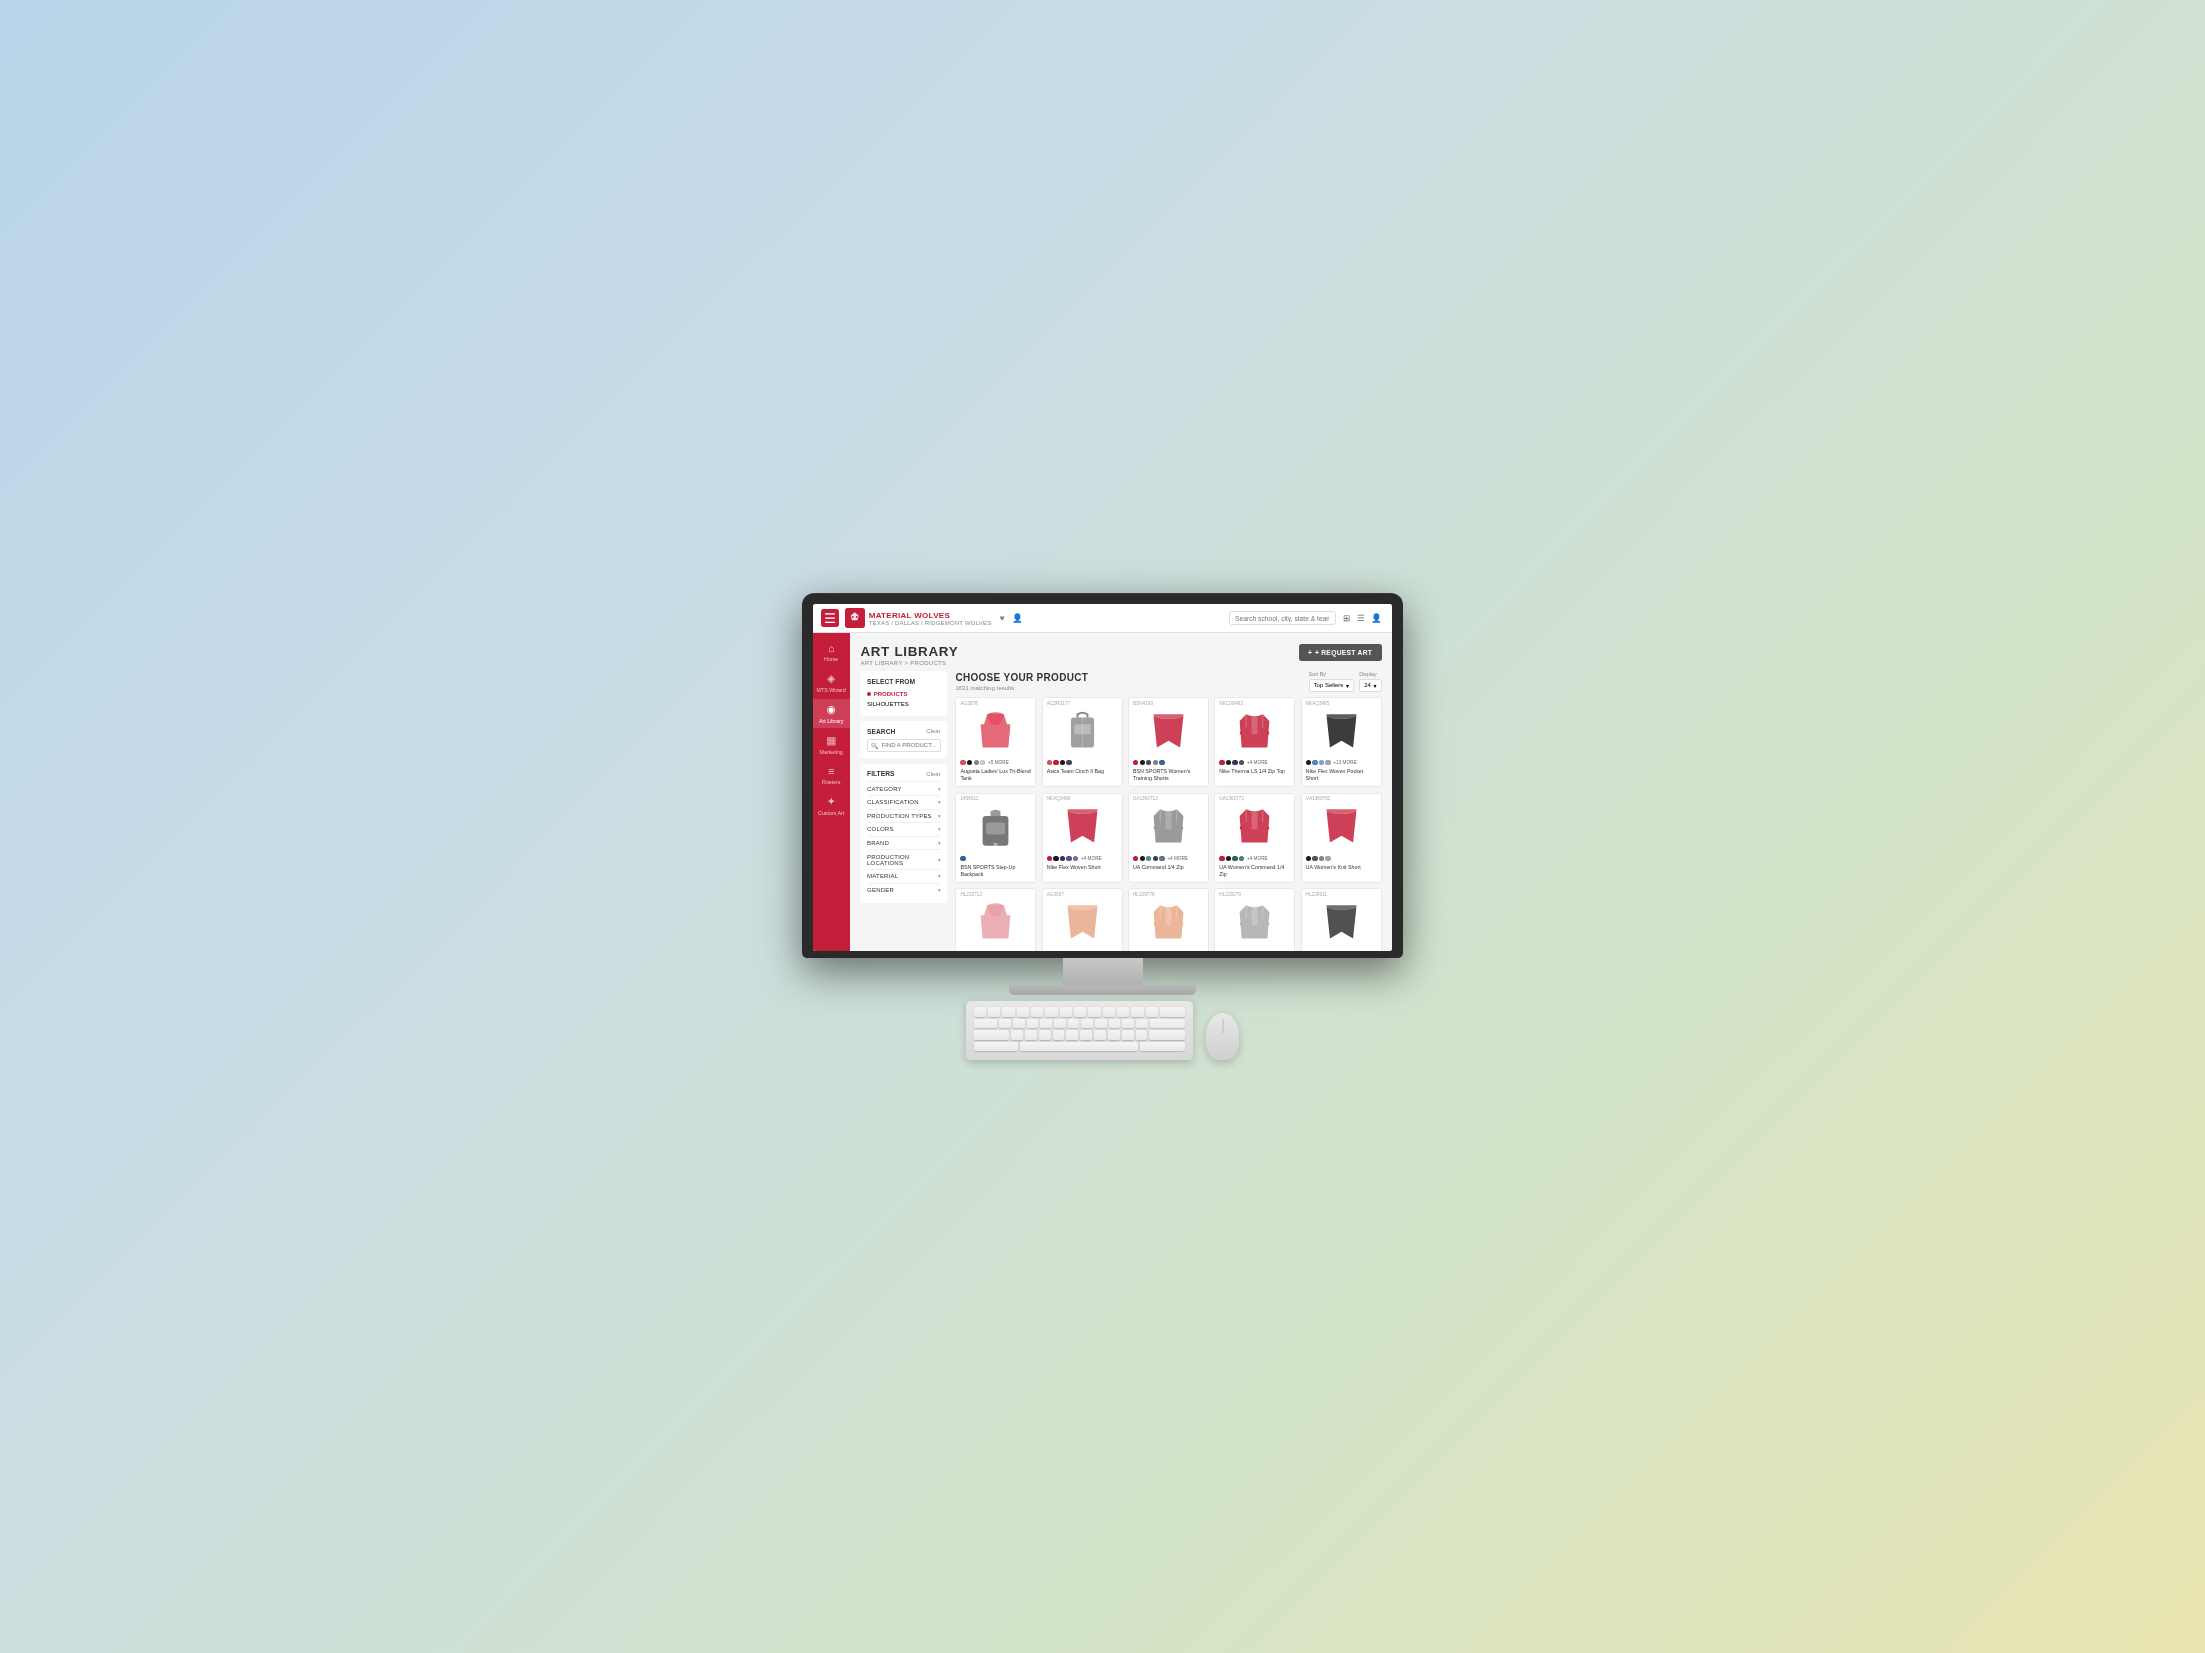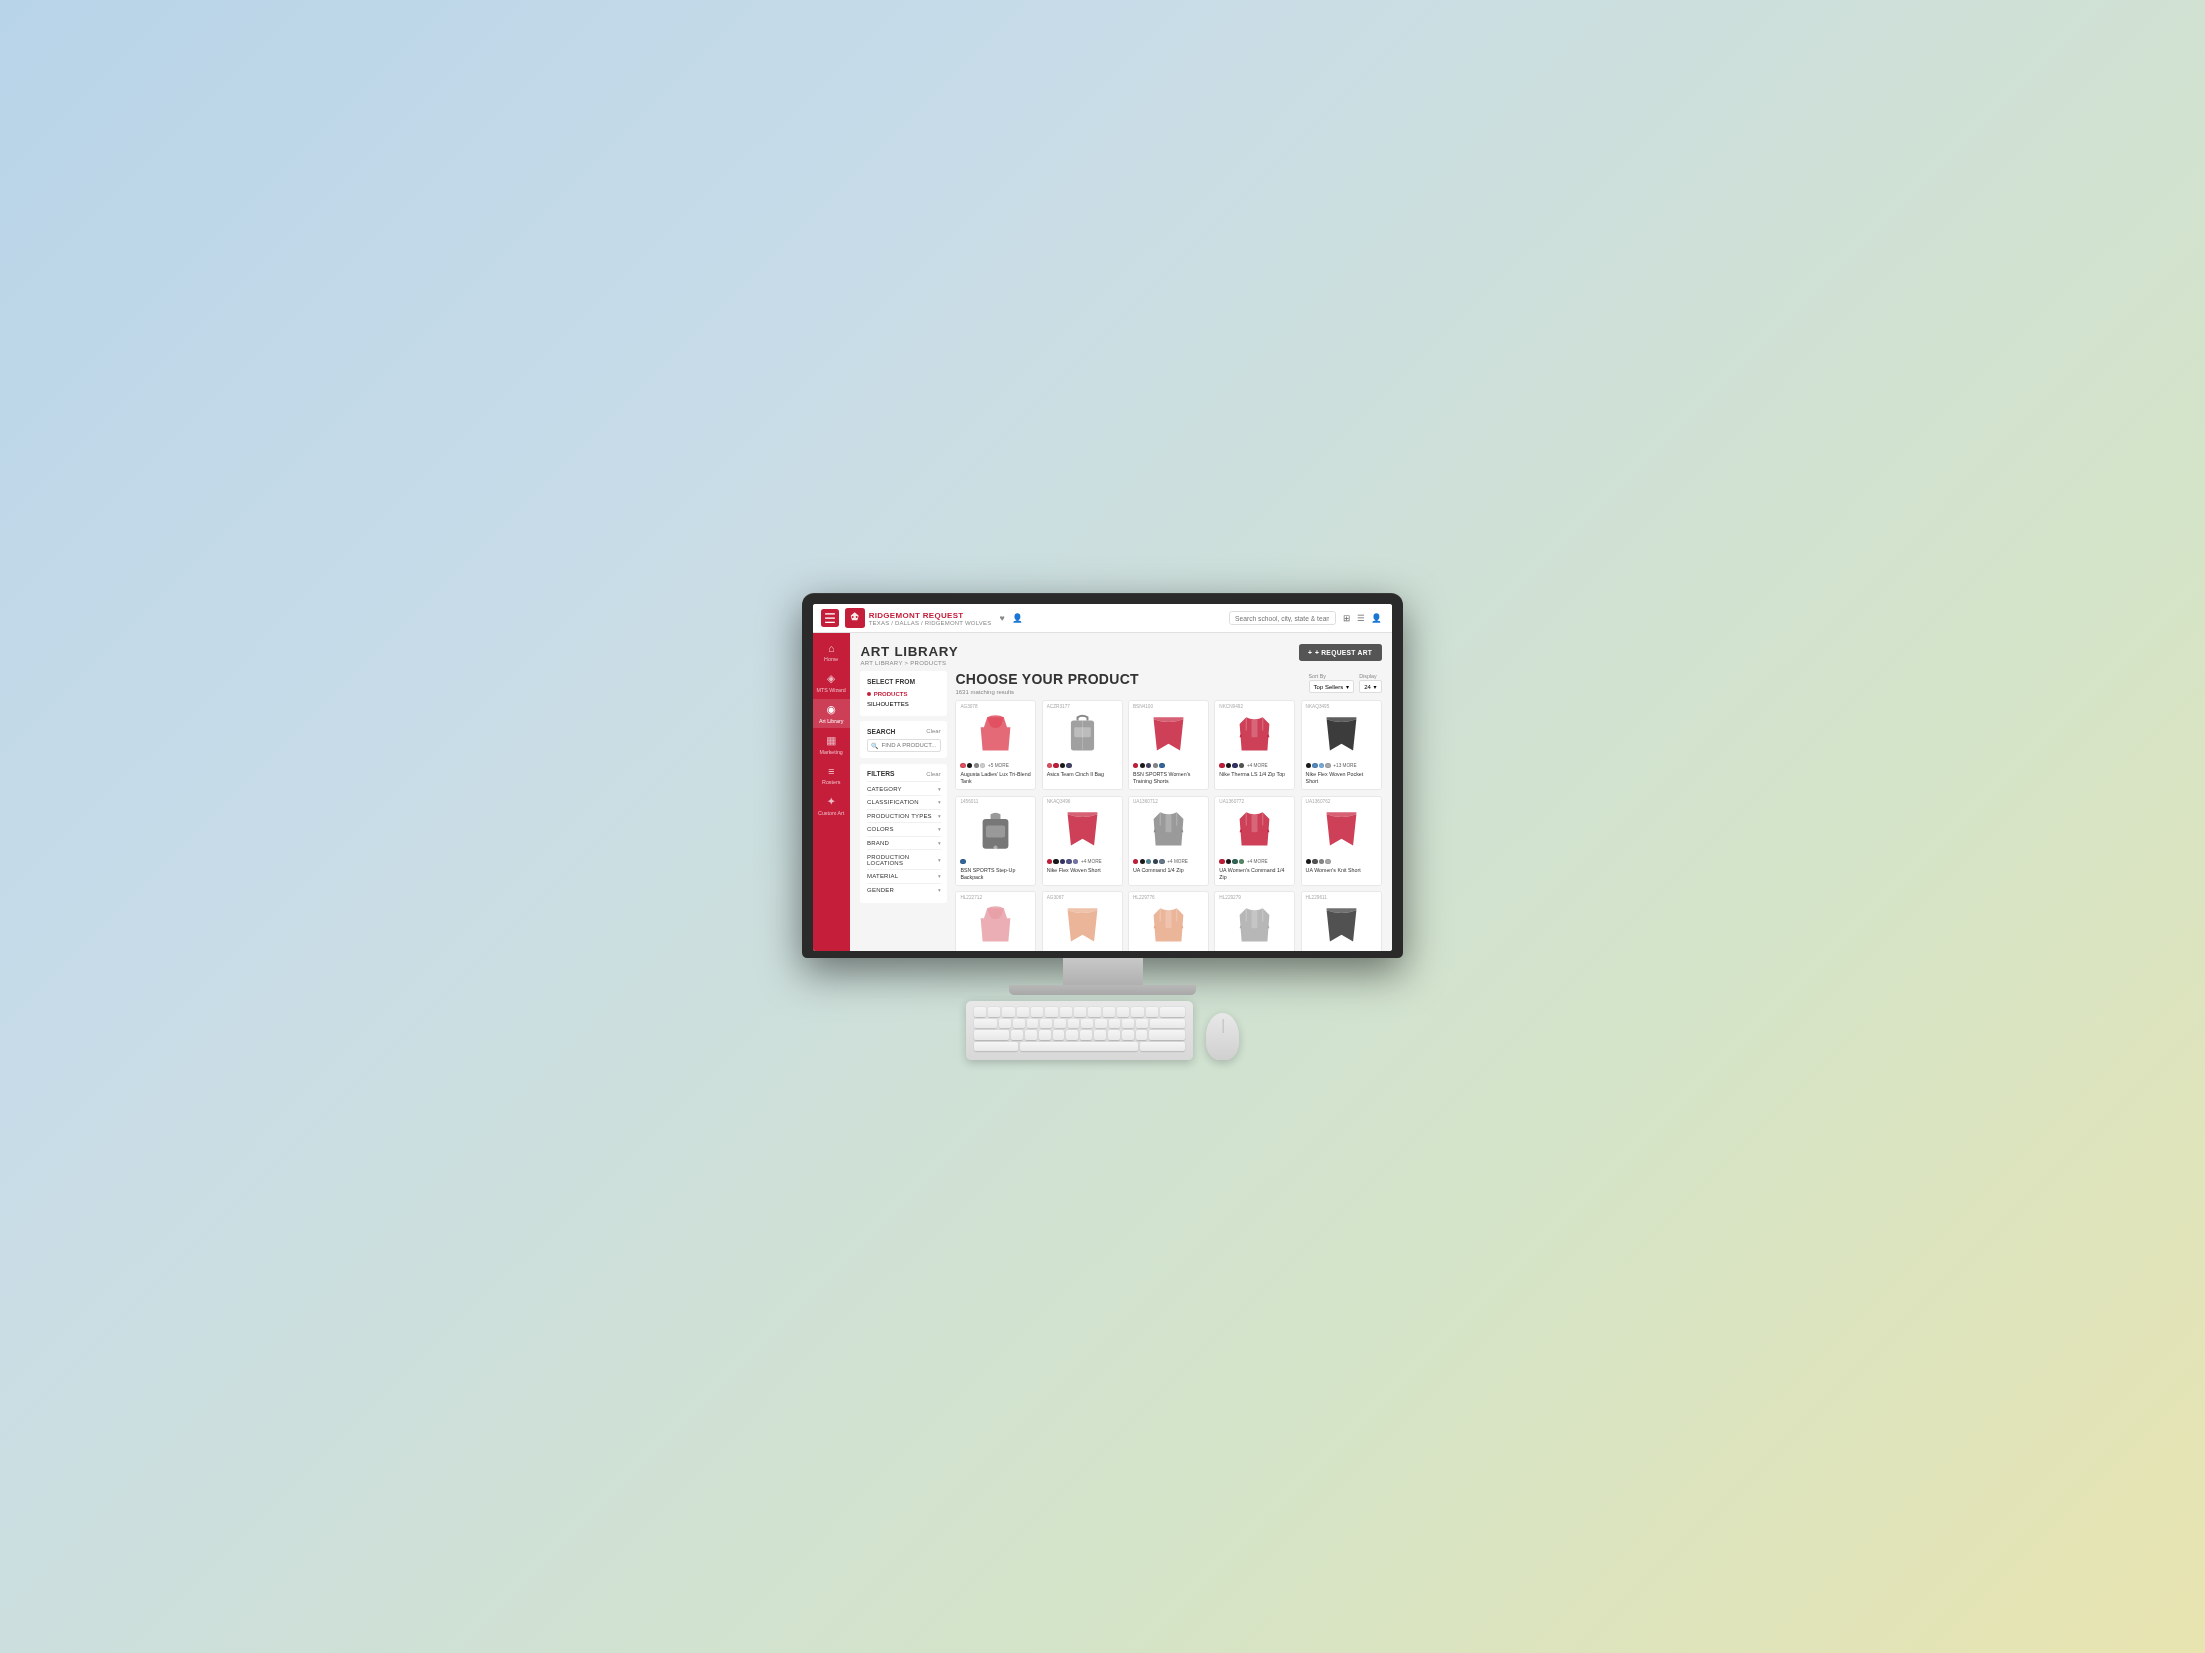--- a/index.html
+++ b/index.html
@@ -387,21 +387,21 @@
     }
 
     .products-header {
       display: flex;
       justify-content: space-between;
       align-items: center;
       margin-bottom: 5.3px;
     }
 
     .choose-title {
-      font-size: 14px;
+      font-size: 10px;
       font-weight: bold;
       color: #333;
       letter-spacing: 0.3px;
     }
 
     .results-count {
       font-size: 6px;
       color: #888;
       margin-top: 1.3px;
     }
@@ -559,21 +559,21 @@
           </button>
           <div class="nav-logo-area">
             <div class="nav-logo-wolf">
               <svg width="13.4" height="13.4" viewBox="0 0 20 20">
                 <polygon points="10,2 16,7 14,14 6,14 4,7" fill="white" opacity="0.9"></polygon>
                 <circle cx="7" cy="9" r="1.5" fill="#c41e3a"></circle>
                 <circle cx="13" cy="9" r="1.5" fill="#c41e3a"></circle>
               </svg>
             </div>
             <div class="nav-school-info">
-              <div class="nav-school-name">RIDGEMONT REQUEST</div>
+              <div class="nav-school-name">MATERIAL WOLVES</div>
               <div class="nav-school-sub">TEXAS / DALLAS / RIDGEMONT WOLVES</div>
             </div>
           </div>
           <div class="nav-icons">
             <button class="nav-icon-btn">♥</button>
             <button class="nav-icon-btn">👤</button>
           </div>
           <div class="nav-search">
             <input class="nav-search-input" type="text" placeholder="Search school, city, state &amp; teams..." style="">
           </div>

